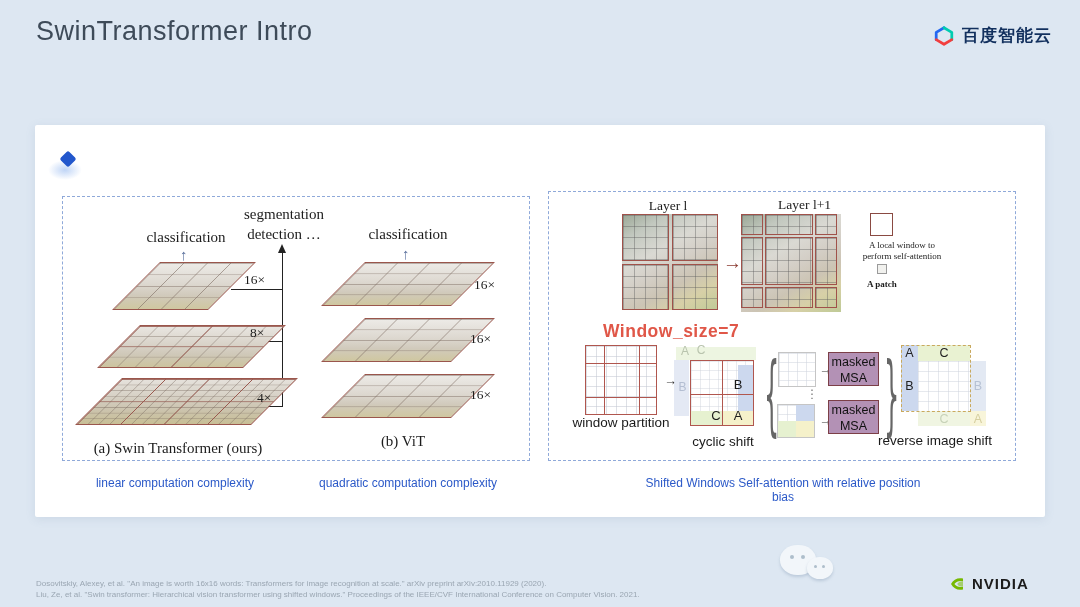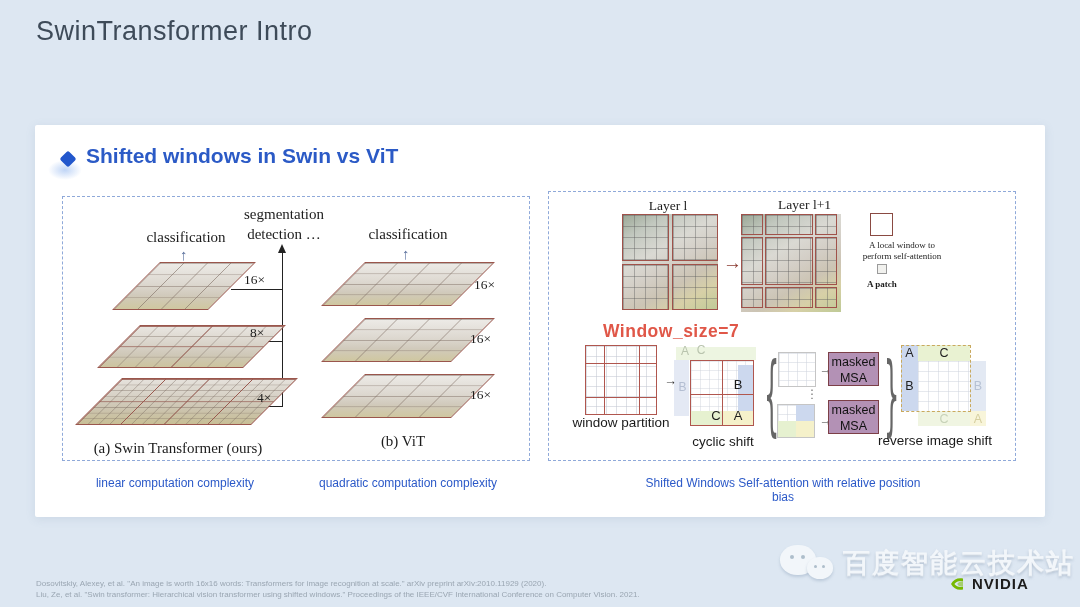--- a/index.html
+++ b/index.html
@@ -117,25 +117,32 @@
                  text-shadow:0 2px 3px rgba(145,163,185,.6), 0 1px 0 rgba(255,255,255,.8); }
   .nv { display:flex; align-items:center; }
   .nv-text { font-size:15px; font-weight:bold; color:#1c1c1c; letter-spacing:1px; }
 </style>
 </head>
 <body>
 
 <div class="page">
 
   <div class="abs page-title">SwinTransformer Intro</div>
+  <div class="abs brand">
+    <svg width="22" height="22" viewBox="0 0 24 24">
+      <path d="M12 3 3.5 8v8" fill="none" stroke="#2468F2" stroke-width="3" stroke-linejoin="round" stroke-linecap="round"></path>
+      <path d="M12 3l8.5 5v8" fill="none" stroke="#00CCB0" stroke-width="3" stroke-linejoin="round" stroke-linecap="round"></path>
+      <path d="M20.5 16 12 21l-8.5-5" fill="none" stroke="#F23E3E" stroke-width="3" stroke-linejoin="round" stroke-linecap="round"></path>
+    </svg>
+    <span class="brand-name">百度智能云</span>
+  </div>
 
   <div class="abs card"></div>
   <div class="abs bullet-glow"></div>
   <div class="abs bullet"></div>
-  <div class="abs heading">Shifted windows in Swin vs ViT</div>
 
   <div class="abs dashed-box boxL"></div>
   <div class="abs dashed-box boxR"></div>
 
   <div class="abs serif fig-label" style="left:126px;top:229px;width:120px;">classification</div>
   <div class="abs up-arrow" style="left:180px;top:247px;">↑</div>
   <div class="abs serif fig-label" style="left:224px;top:206px;width:120px;">segmentation</div>
   <div class="abs serif fig-label" style="left:224px;top:226px;width:120px;">detection …</div>
 
   <div class="abs arrowhead-up" style="left:278px;top:244px;"></div>
@@ -274,21 +281,20 @@
   <div class="abs" style="left:780px;top:543px;width:60px;height:46px;">
     <div class="bub" style="left:0;top:2px;width:36px;height:30px;">
       <i class="eye" style="left:10px;top:10px;"></i>
         <i class="eye" style="left:21px;top:10px;"></i>
     </div>
     <div class="bub" style="left:27px;top:14px;width:26px;height:22px;">
       <i class="eye" style="left:7px;top:8px;width:3px;height:3px;"></i>
         <i class="eye" style="left:15px;top:8px;width:3px;height:3px;"></i>
     </div>
   </div>
-  <div class="abs wechat-text" style="left:843px;top:545px;">百度智能云技术站</div>
 
   <div class="abs nv" style="left:950px;top:575px;">
     <svg width="22" height="16" viewBox="0 0 22 16">
       <path d="M1 8 C3.5 3.2 8.2 1.4 13 2.6 L13 5.2 C9.5 4.4 6.3 5.4 4.4 8 C6.3 10.6 9.5 11.6 13 10.8 L13 13.4 C8.2 14.6 3.5 12.8 1 8 Z" fill="#76b900"></path>
       <path d="M7.2 8 C8.6 6 10.6 5.1 13 5.4 L13 10.6 C10.6 10.9 8.6 10 7.2 8 Z" fill="#76b900" opacity=".55"></path>
     </svg>
     <span class="nv-text">NVIDIA</span>
   </div>
 
 </div>

